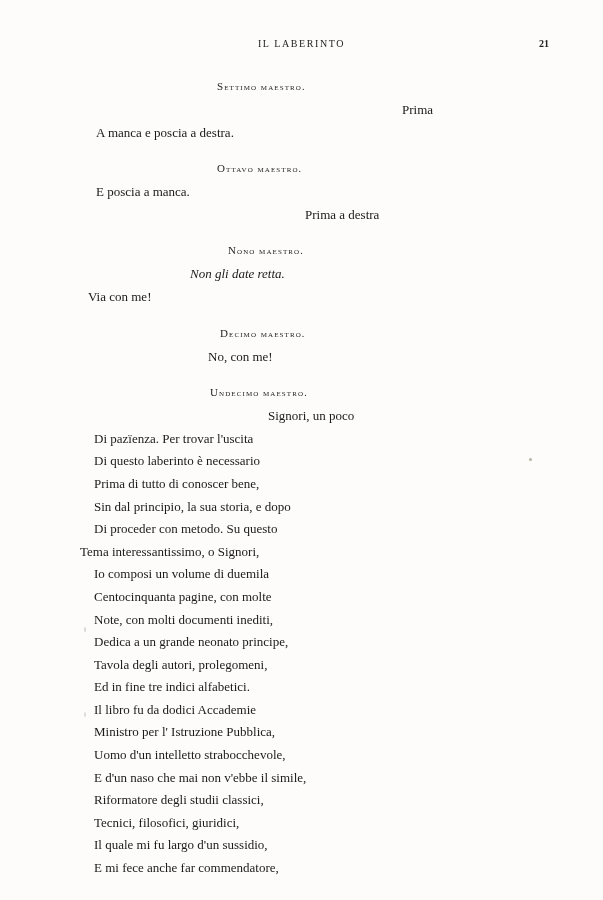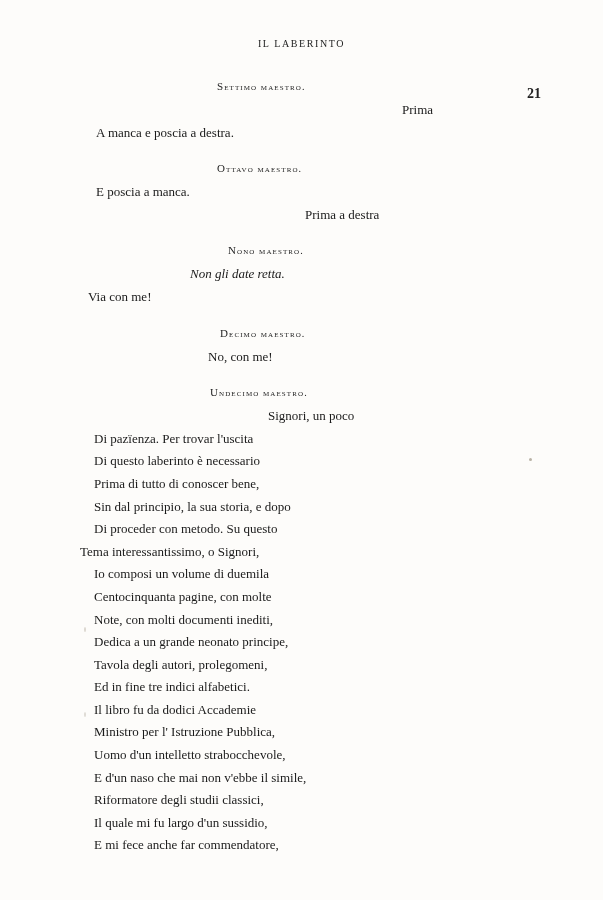--- a/index.html
+++ b/index.html
@@ -28,25 +28,24 @@
     text-align: center;
     font-size: 10px;
     letter-spacing: 1.6px;
     font-variant: small-caps;
     text-transform: uppercase;
     color: #222;
   }
   .folio {
     position: absolute;
     top: 38px;
-    right: 62px;
-    font-size: 14px;
+    right: 54px;
+    font-size: 10px;
     font-weight: bold;
     color: #222;
-    margin-top: 48px;
   }
   .body-text {
     position: absolute;
     top: 62px;
     left: 72px;
     right: 52px;
   }
   .speaker {
     font-variant: small-caps;
     text-transform: lowercase;
@@ -106,20 +105,21 @@
       <div class="line" style="margin-left: 22px;">Centocinquanta pagine, con molte</div>
       <div class="line" style="margin-left: 22px;">Note, con molti documenti inediti,</div>
       <div class="line" style="margin-left: 22px;">Dedica a un grande neonato principe,</div>
       <div class="line" style="margin-left: 22px;">Tavola degli autori, prolegomeni,</div>
       <div class="line" style="margin-left: 22px;">Ed in fine tre indici alfabetici.</div>
       <div class="line" style="margin-left: 22px;">Il libro fu da dodici Accademie</div>
       <div class="line" style="margin-left: 22px;">Ministro per l' Istruzione Pubblica,</div>
       <div class="line" style="margin-left: 22px;">Uomo d'un intelletto strabocchevole,</div>
       <div class="line" style="margin-left: 22px;">E d'un naso che mai non v'ebbe il simile,</div>
       <div class="line" style="margin-left: 22px;">Riformatore degli studii classici,</div>
+      <div class="line" style="margin-left: 22px;">Tecnici, filosofici, giuridici,</div>
       <div class="line" style="margin-left: 22px;">Il quale mi fu largo d'un sussidio,</div>
       <div class="line" style="margin-left: 22px;">E mi fece anche far commendatore,</div>
     </div>
 
   <span class="speck s1"></span>
   <span class="speck s2"></span>
   <span class="speck s3"></span>
 </div>
 
 </body></html>

